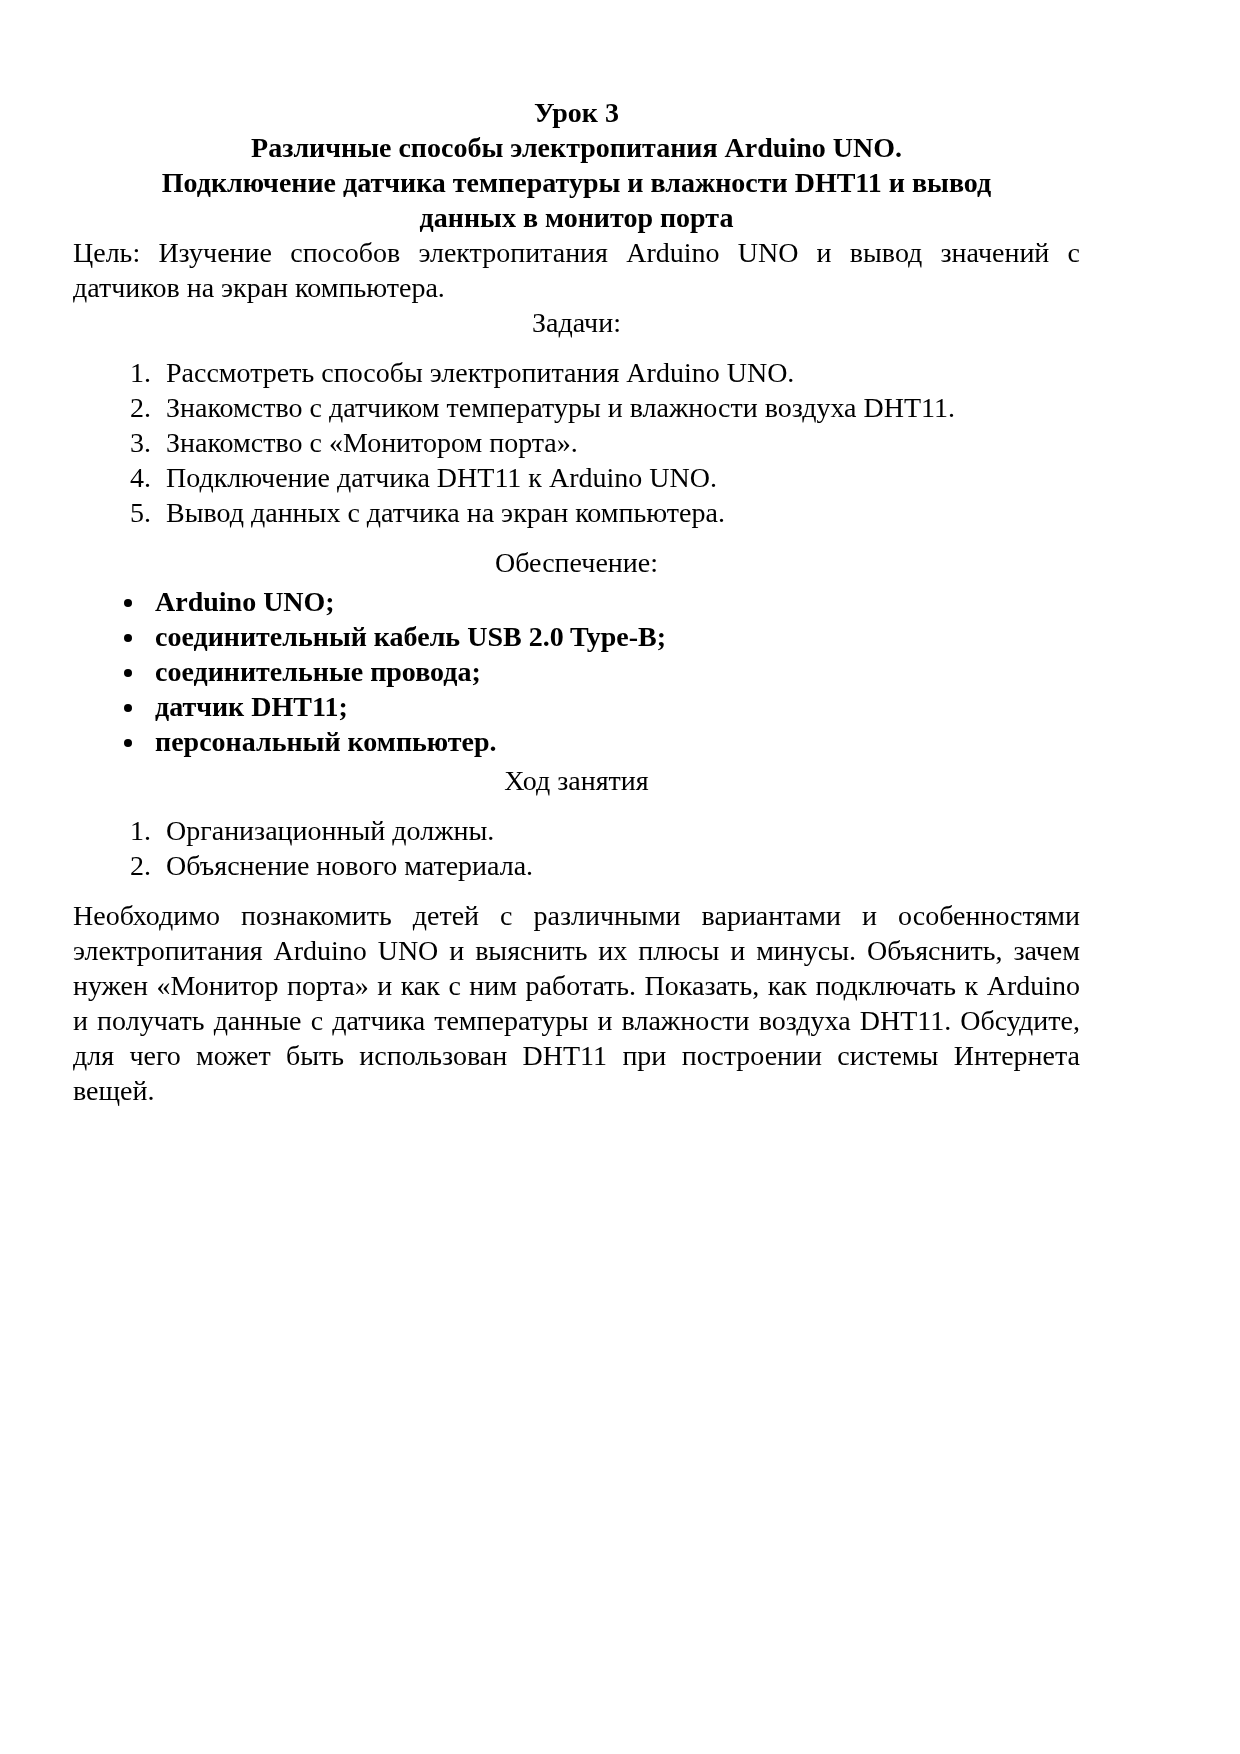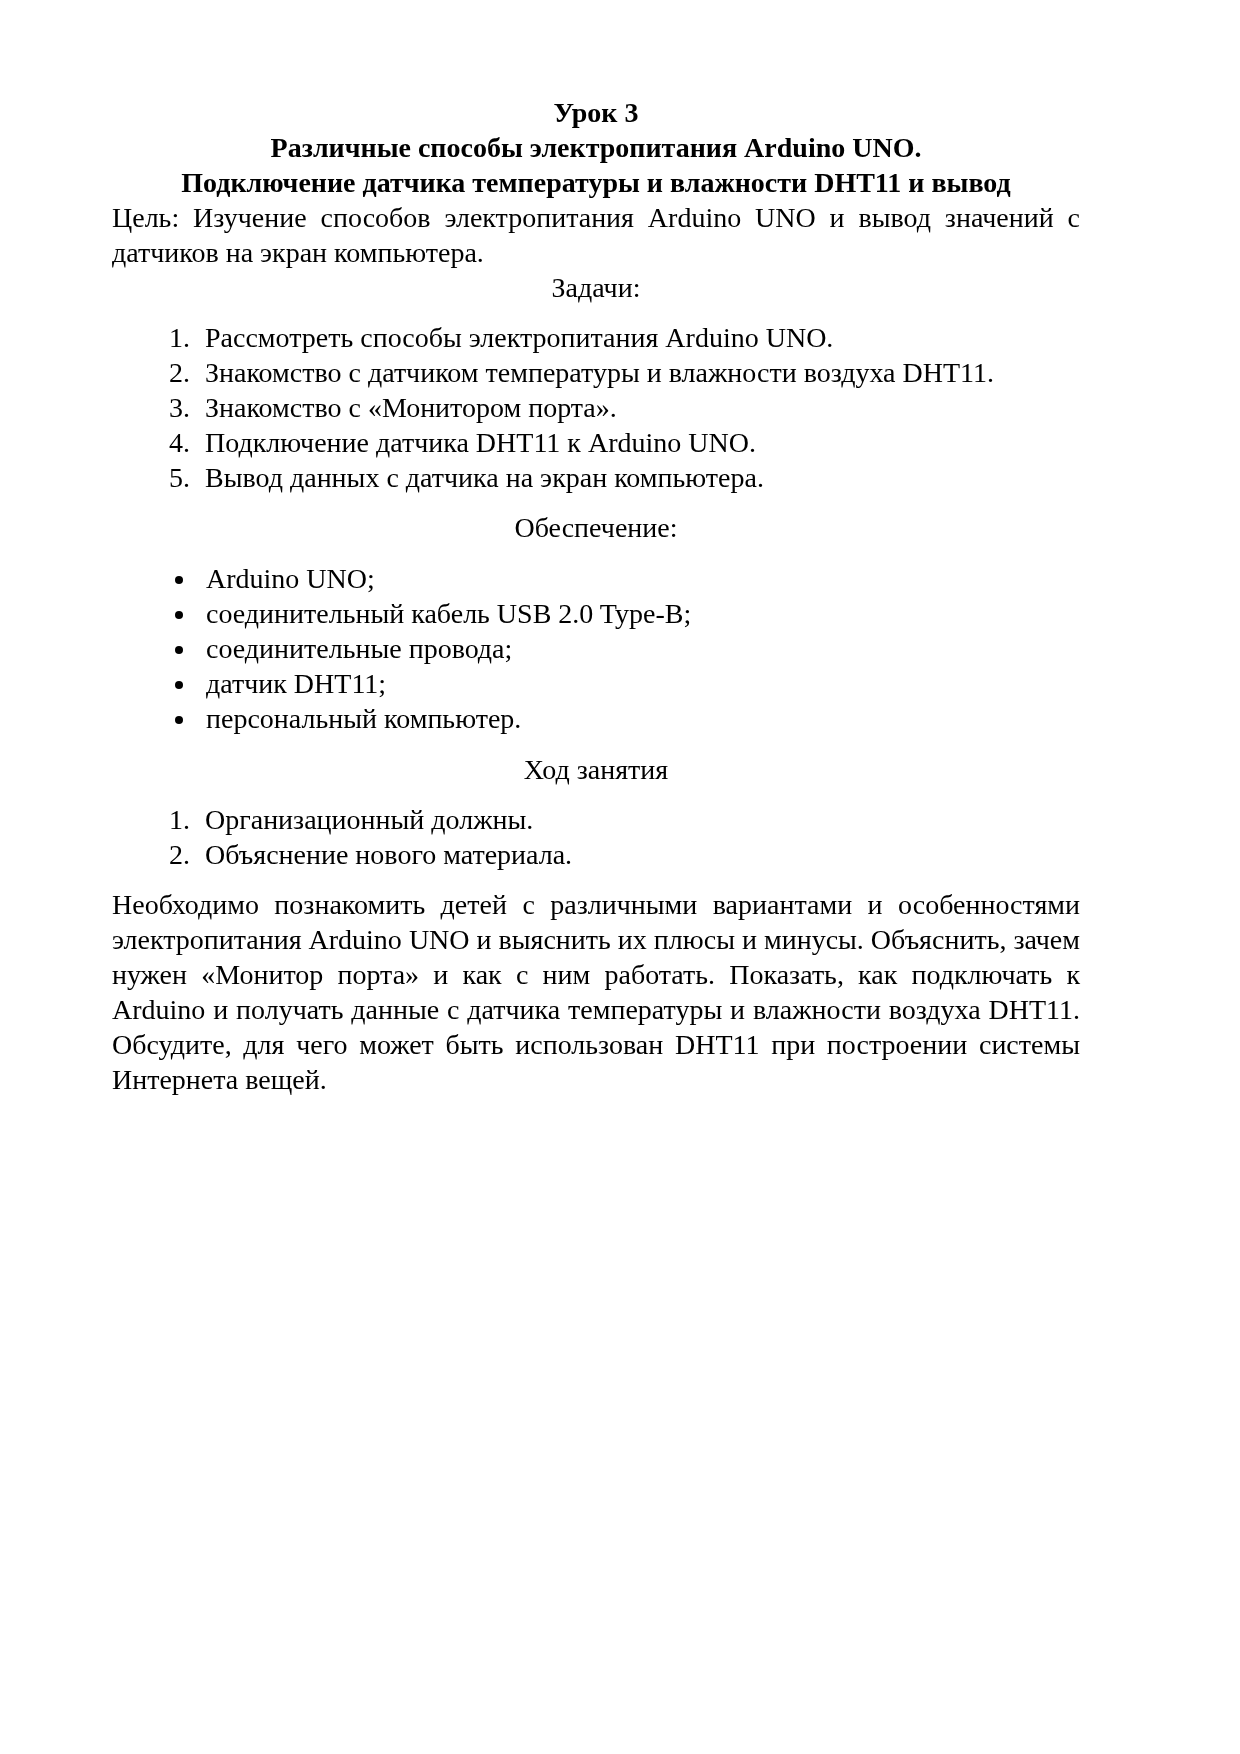--- a/index.html
+++ b/index.html
@@ -8,21 +8,21 @@
     padding: 0;
     background: #ffffff;
   }
   .page {
     position: relative;
     width: 1240px;
     height: 1754px;
     margin: 0 auto;
     background: #ffffff;
     box-sizing: border-box;
-    padding: 95px 160px 0 112px;
+    padding: 95px 160px 0 73px;
     font-family: "Liberation Serif", "DejaVu Serif", serif;
     font-size: 28px;
     line-height: 35px;
     color: #000000;
   }
   .title-block {
     text-align: center;
     font-weight: bold;
   }
   .title-line {
@@ -37,41 +37,43 @@
   ol.num-list {
     margin: 15px;
     padding: 0 0 0 70px;
     list-style-type: decimal;
   }
   ol.num-list li {
     padding-left: 8px;
     text-align: left;
   }
   ul.bullet-list {
-    margin: 16px;
+    margin: 4px;
     padding: 0 0 0 70px;
     list-style-type: disc;
+    font-weight: bold;
   }
   ul.bullet-list li {
     padding-left: 8px;
     text-align: left;
   }
   .section-label {
     text-align: center;
   }
 </style>
 </head>
 <body>
 
 <div class="page">
 
   <div class="title-block">
     <span class="title-line">Урок 3</span>
     <span class="title-line">Различные способы электропитания Arduino UNO.</span>
     <span class="title-line">Подключение датчика температуры и влажности DHT11 и вывод</span>
+    <span class="title-line">данных в монитор порта</span>
   </div>
 
   <p><span class="label-underline">Цель:</span> <span>Изучение способов электропитания Arduino UNO и вывод значений с датчиков на экран компьютера.</span></p>
 
   <p class="section-label"><span class="label-underline">Задачи:</span></p>
 
   <ol class="num-list">
     <li>Рассмотреть способы электропитания Arduino UNO.</li>
     <li>Знакомство с датчиком температуры и влажности воздуха DHT11.</li>
     <li>Знакомство с «Монитором порта».</li>

